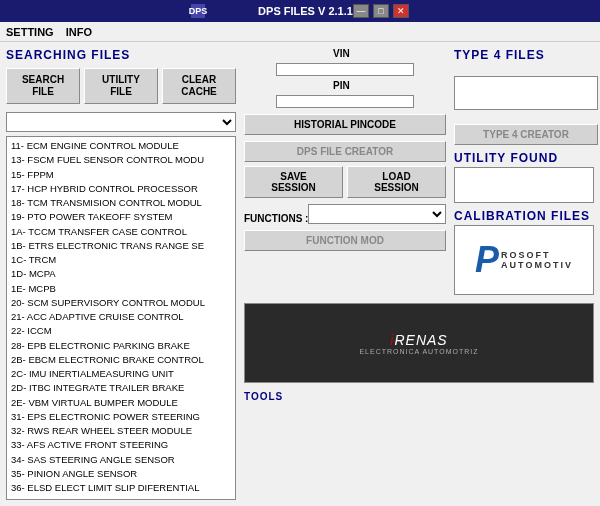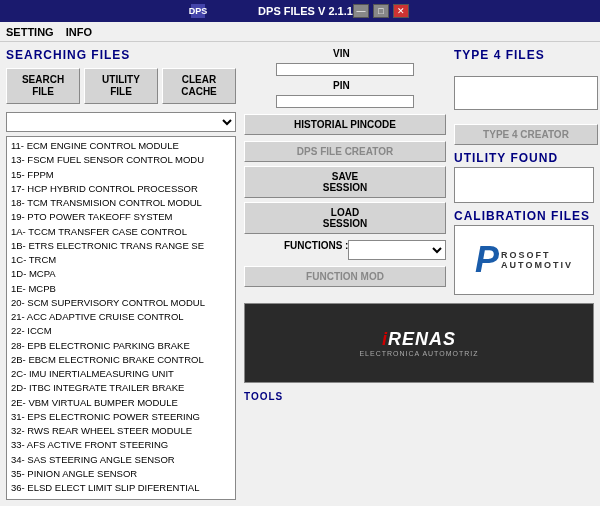--- a/index.html
+++ b/index.html
@@ -190,43 +190,41 @@
       cursor: pointer;
       margin-top: 2px;
     }
     .wide-btn.disabled {
       color: #888;
       cursor: default;
     }
     .session-btns {
       display: flex;
       gap: 4px;
-      flex-direction: column;
     }
     .session-btn {
       flex: 1;
       background: #d4d4d4;
       border: 1px solid #888;
       border-top: 1px solid #fff;
       border-left: 1px solid #fff;
       padding: 4px 2px;
       font-size: 10px;
       font-weight: bold;
       text-align: center;
       cursor: pointer;
       height: 32px;
       display: flex;
       align-items: center;
       justify-content: center;
     }
     .functions-row {
       display: flex;
-      align-items: flex-start;
+      align-items: flex-end;
       margin-top: 2px;
-      margin-left: 40px;
     }
     .functions-label {
       font-size: 10px;
       font-weight: bold;
     }
     .functions-select {
       flex: 1;
       height: 20px;
       border: 1px solid #888;
       background: white;
@@ -260,22 +258,22 @@
       color: white;
       width: 100%;
       height: 100%;
       display: flex;
       flex-direction: column;
       align-items: center;
       justify-content: center;
       position: relative;
     }
     .irenas-text {
-      font-size: 18px;
-      font-weight: bold;
+      font-size: 14px;
+      font-weight: normal;
       font-style: italic;
       color: white;
       letter-spacing: 1px;
     }
     .irenas-i {
       color: #cc0000;
     }
     .irenas-sub {
       font-size: 7px;
       color: #aaa;

